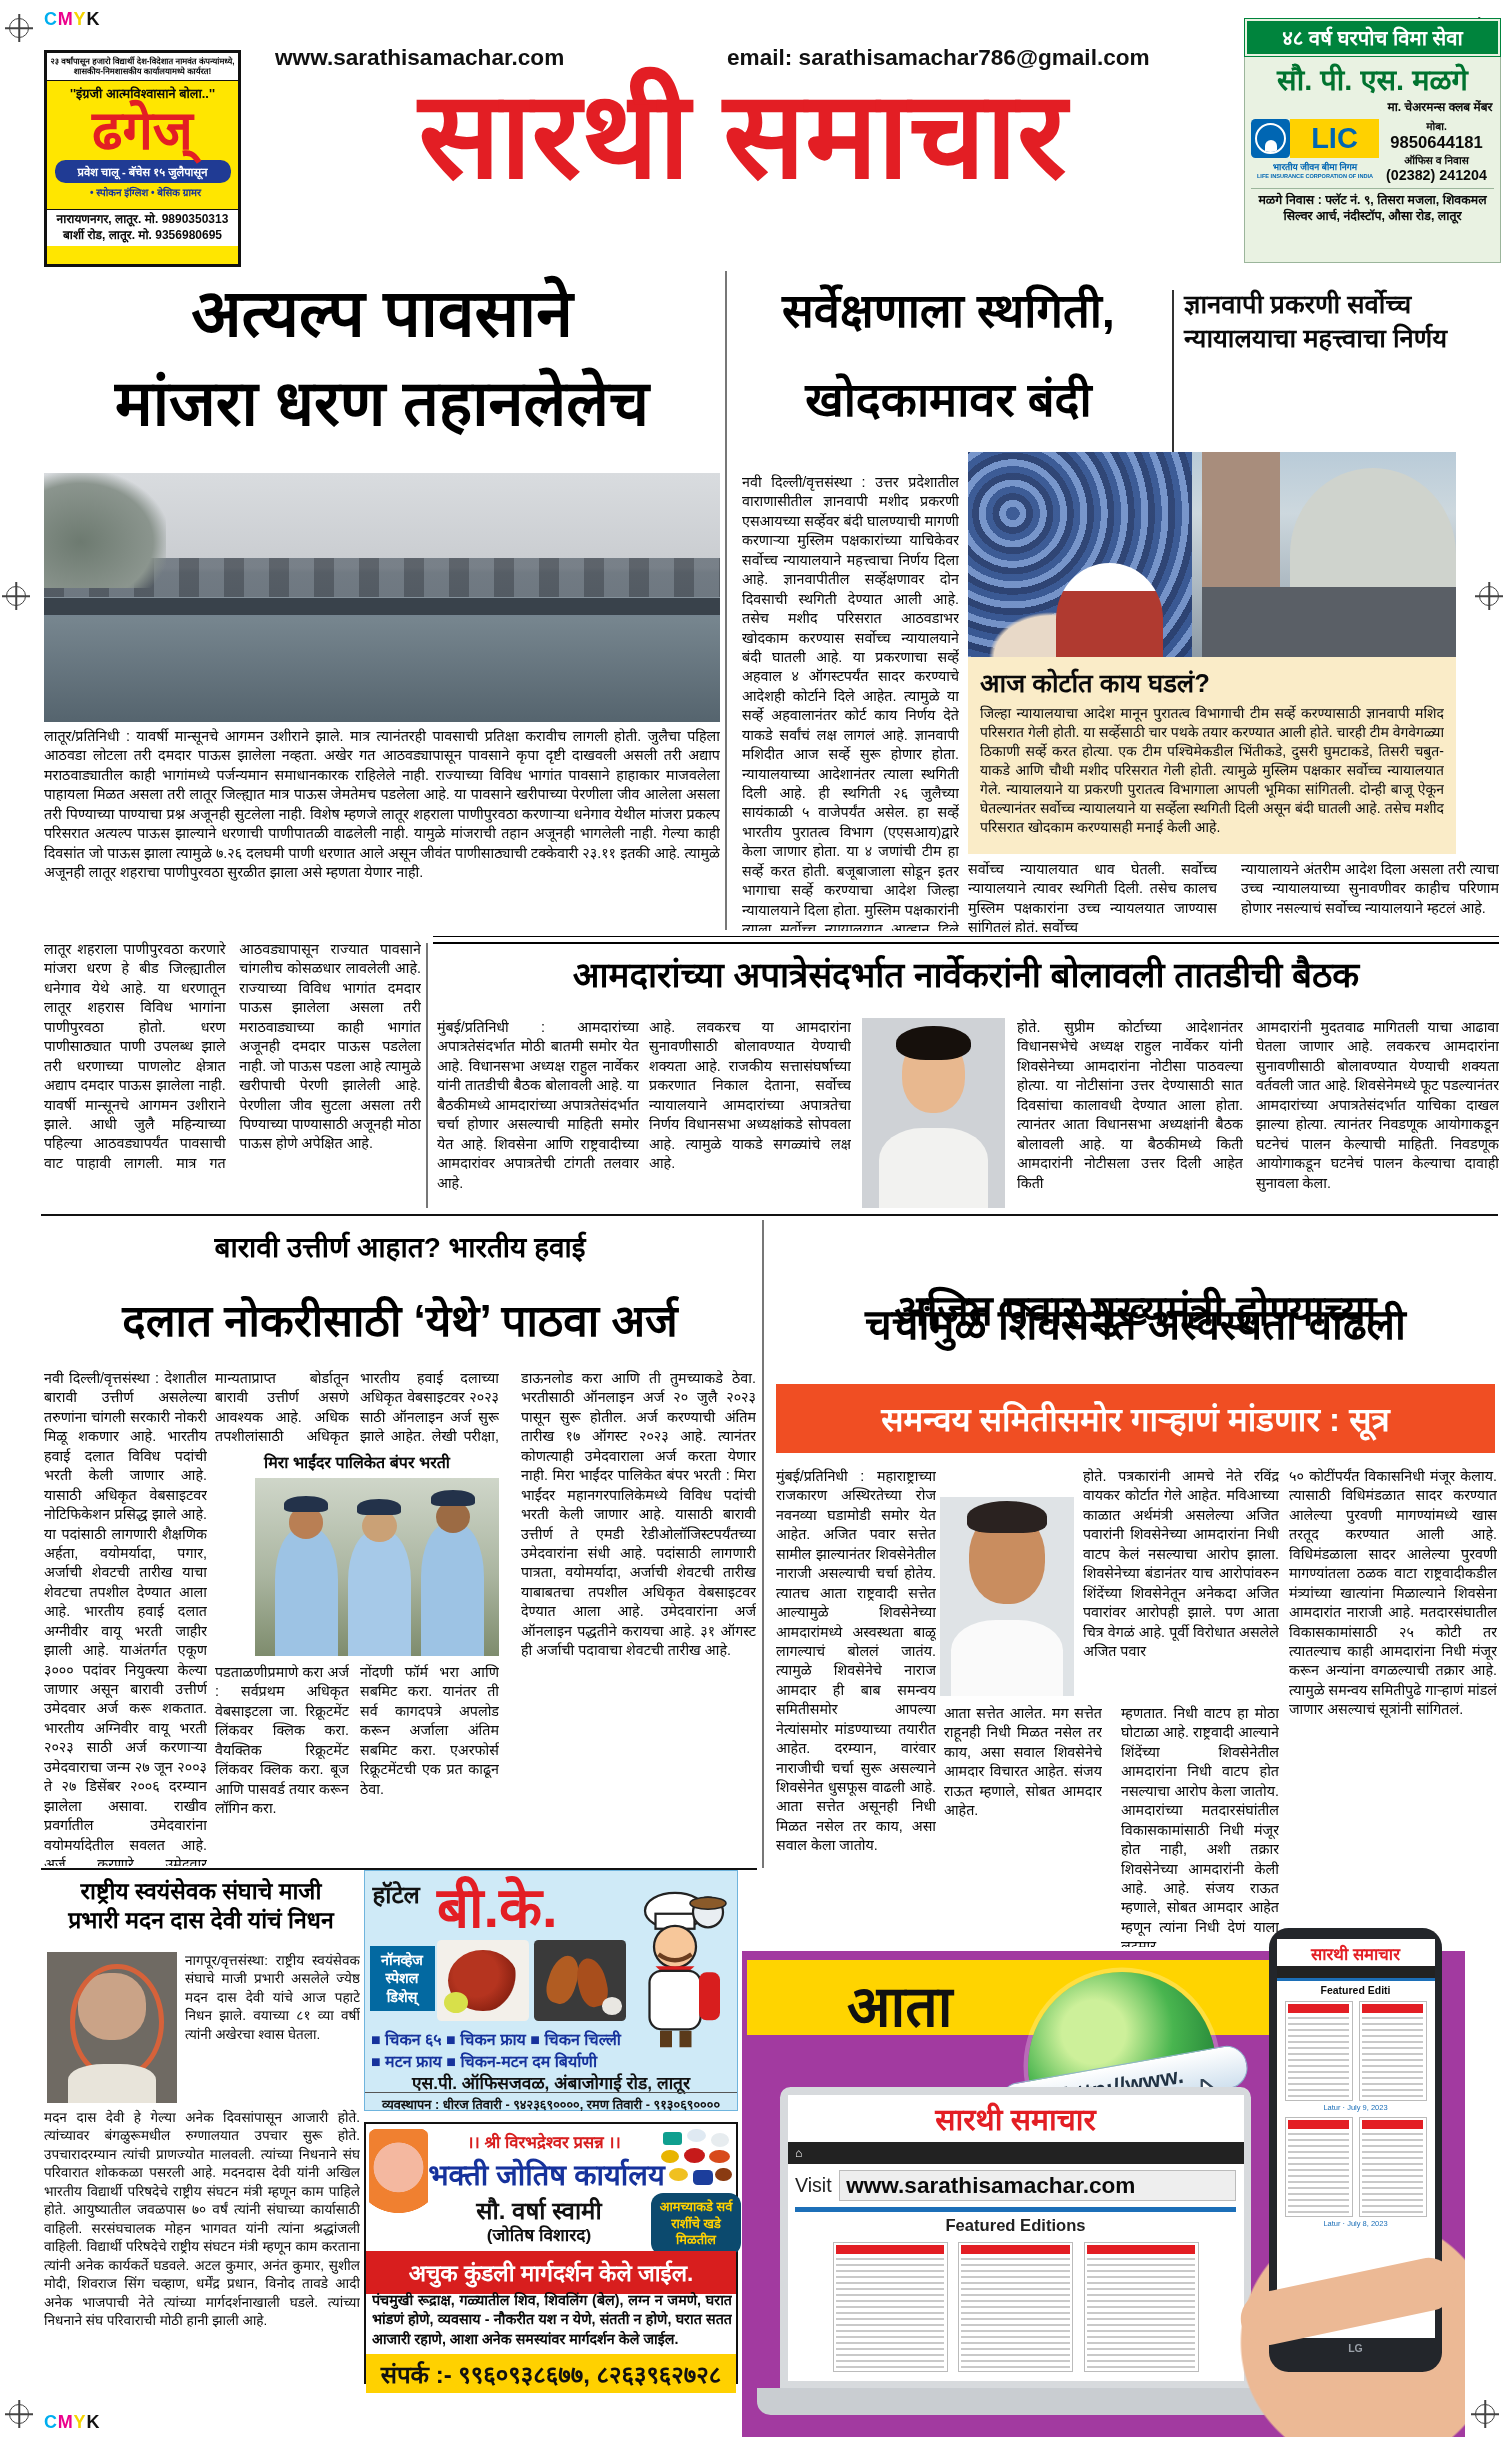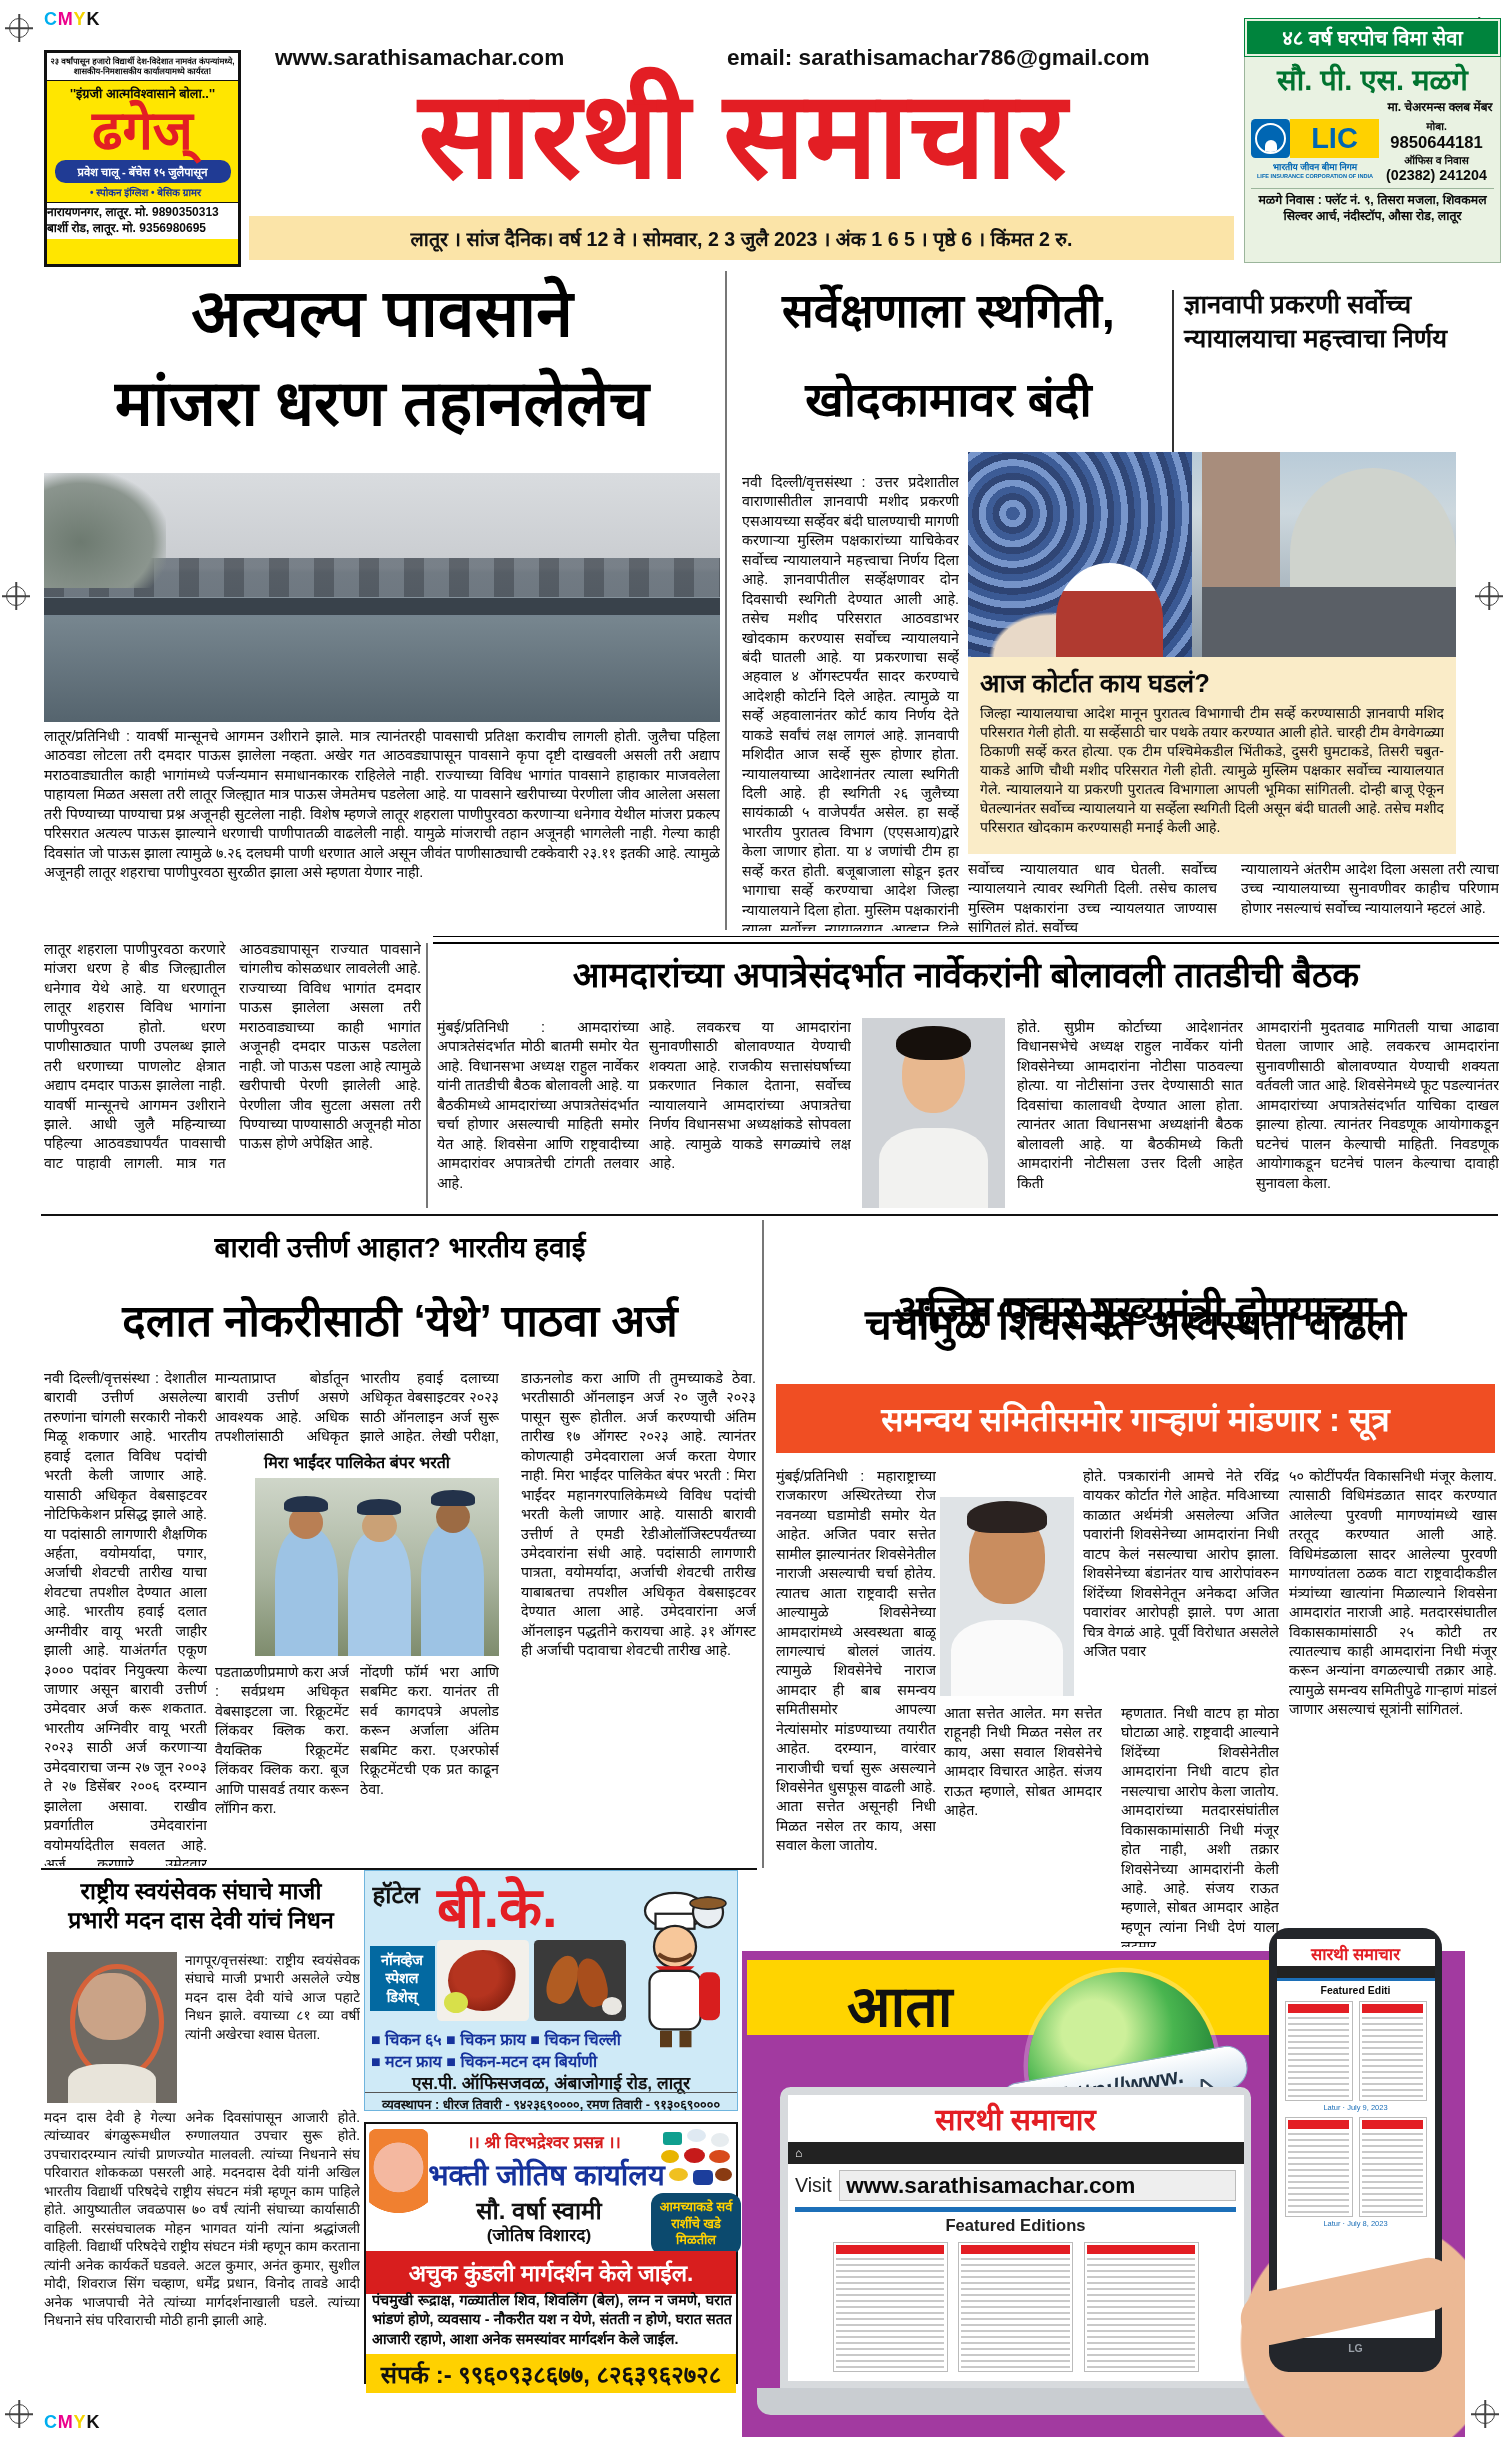--- a/index.html
+++ b/index.html
@@ -44,32 +44,29 @@
 
   <div class="abs" style="left:44px;top:50px;width:191px;height:211px;border:3px solid #111;background:#ffe600;">
     <div style="background:#fff;padding:3px 2.3px;border-bottom:1.5px solid #111;text-align:center;font-weight:bold;font-size:8.3px;line-height:1.25;">
       <div>२३ वर्षांपासून हजारो विद्यार्थी देश-विदेशात नामवंत कंपन्यांमध्ये,</div>
       <div>शासकीय-निमशासकीय कार्यालयामध्ये कार्यरत!</div>
     </div>
     <div class="center" style="font-weight:bold;font-size:12.8px;margin-top:3px;">''इंग्रजी आत्मविश्वासाने बोला..''</div>
     <div class="center" style="font-weight:bold;font-size:54px;line-height:1.05;color:#e31e24;">ढगेज्</div>
     <div class="center" style="margin:1.5px 7.5px;background:#203b94;color:#fff;border-radius:10.5px;font-weight:bold;font-size:11.3px;padding:3.8px 1.5px;">प्रवेश चालू - बॅचेस १५ जुलैपासून</div>
     <div class="center nowrap" style="font-weight:bold;font-size:10px;color:#16329c;margin-top:2.3px;margin-left:6px;">• स्पोकन इंग्लिश  • बेसिक ग्रामर</div>
-    <div style="background:#fff;border-top:1.5px solid #111;margin-top:3px;text-align:left;font-weight:bold;font-size:12px;padding:2.3px 0;line-height:1.3;">
+    <div style="background:#fff;border-top:1.5px solid #111;margin-top:10px;text-align:center;font-weight:bold;font-size:12px;padding:2.3px 0;line-height:1.3;">
       <div>नारायणनगर, लातूर. मो. 9890350313</div>
       <div>बार्शी रोड, लातूर. मो. 9356980695</div>
     </div>
   </div>
 
   <div class="abs nowrap" style="left:275px;top:45px;font-size:22.6px;font-weight:bold;color:#111;">www.sarathisamachar.com</div>
   <div class="abs nowrap" style="left:727px;top:45px;font-size:22.6px;font-weight:bold;color:#111;">email: sarathisamachar786@gmail.com</div>
   <div class="abs center" style="left:249px;top:66px;width:987px;font-size:121px;line-height:1.15;font-weight:bold;color:#e31e24;">सारथी समाचार</div>
-  <div class="abs" style="left:249px;top:216px;width:985px;height:44px;background:#fbe4a8;display:flex;align-items:center;justify-content:center;">
-    <span class="nowrap" style="font-weight:bold;font-size:19.6px;color:#111;">लातूर । सांज दैनिक। वर्ष 12 वे । सोमवार, 2 3 जुलै 2023 । अंक 1 6 5 । पृष्ठे 6 । किंमत 2 रु.</span>
-  </div>
 
   <div class="abs" style="left:1244px;top:18px;width:255px;height:243px;background:#e9f2e2;border:0.8px solid #9bb59b;">
     <div class="center" style="background:#00843d;border:2.3px solid #e9f2e2;outline:0.8px solid #00843d;color:#fff;font-weight:bold;font-size:20.3px;padding:2.3px 0;">४८ वर्ष घरपोच विमा सेवा</div>
     <div class="center nowrap" style="color:#00732f;font-weight:bold;font-size:29px;margin-top:3px;">सौ. पी. एस. मळगे</div>
     <div style="text-align:right;font-weight:bold;font-size:12px;padding-right:7.5px;">मा. चेअरमन्स क्लब मेंबर</div>
     <div style="display:flex;margin:4.5px 6px 0 6px;">
       <div style="width:128px;">
         <div style="display:flex;">
           <div style="width:39px;height:39px;background:#0066b3;border-radius:4.5px;display:flex;align-items:center;justify-content:center;">
             <div style="width:27px;height:27px;border:2.3px solid #fff;border-radius:50%;display:flex;align-items:flex-end;justify-content:center;overflow:hidden;">

